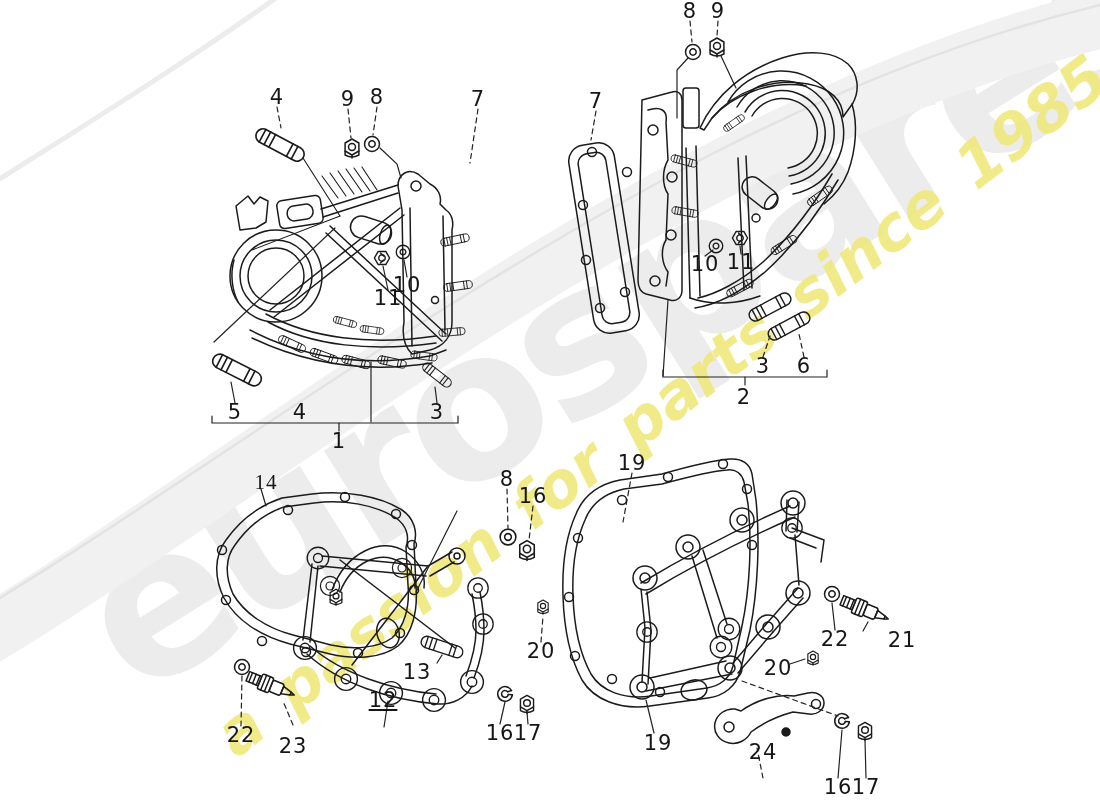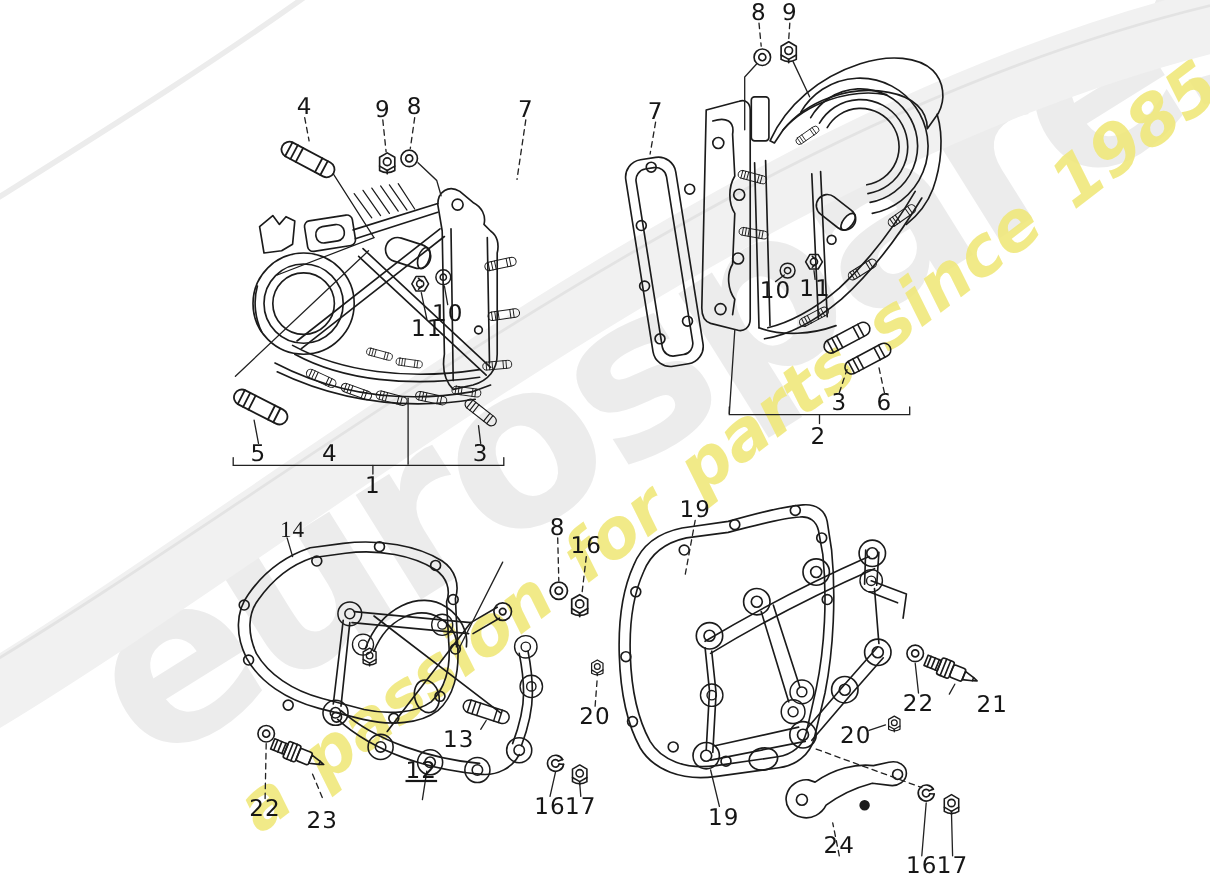--- a/index.html
+++ b/index.html
@@ -433,17 +433,17 @@
       <div class="callout" style="left: 500px; top: 733px;">16</div>
       <div class="callout" style="left: 528px; top: 733px;">17</div>
       <div class="callout" style="left: 241px; top: 735px;">22</div>
       <div class="callout" style="left: 293px; top: 746px; text-align: right;">23</div>
       <div class="callout" style="left: 383px; top: 700px; text-decoration: underline;">12</div>
       <div class="callout" style="left: 632px; top: 463px;">19</div>
       <div class="callout" style="left: 835px; top: 639px;">22</div>
       <div class="callout" style="left: 902px; top: 640px;">21</div>
       <div class="callout" style="left: 778px; top: 668px;">20</div>
       <div class="callout" style="left: 658px; top: 743px;">19</div>
-      <div class="callout" style="left: 763px; top: 768px;">24</div>
+      <div class="callout" style="left: 763px; top: 752px;">24</div>
       <div class="callout" style="left: 838px; top: 787px;">16</div>
       <div class="callout" style="left: 866px; top: 787px;">17</div>
     </div>
 </div>
 
 </body></html>

